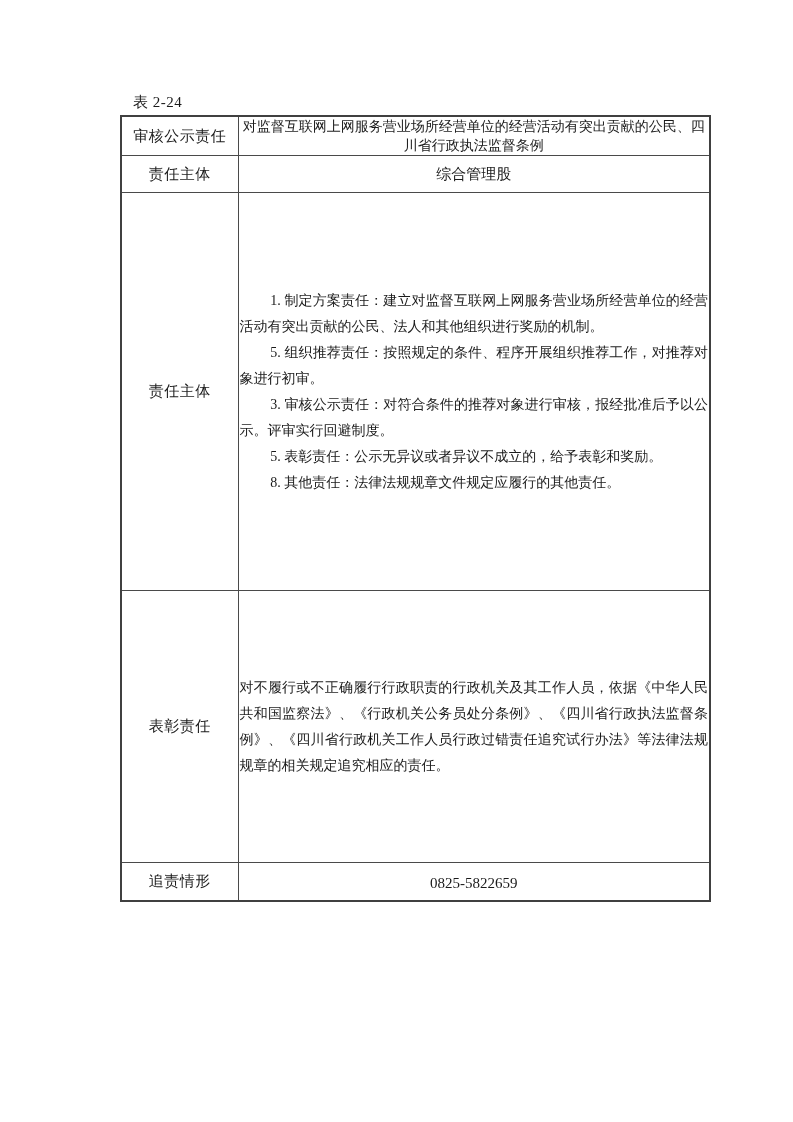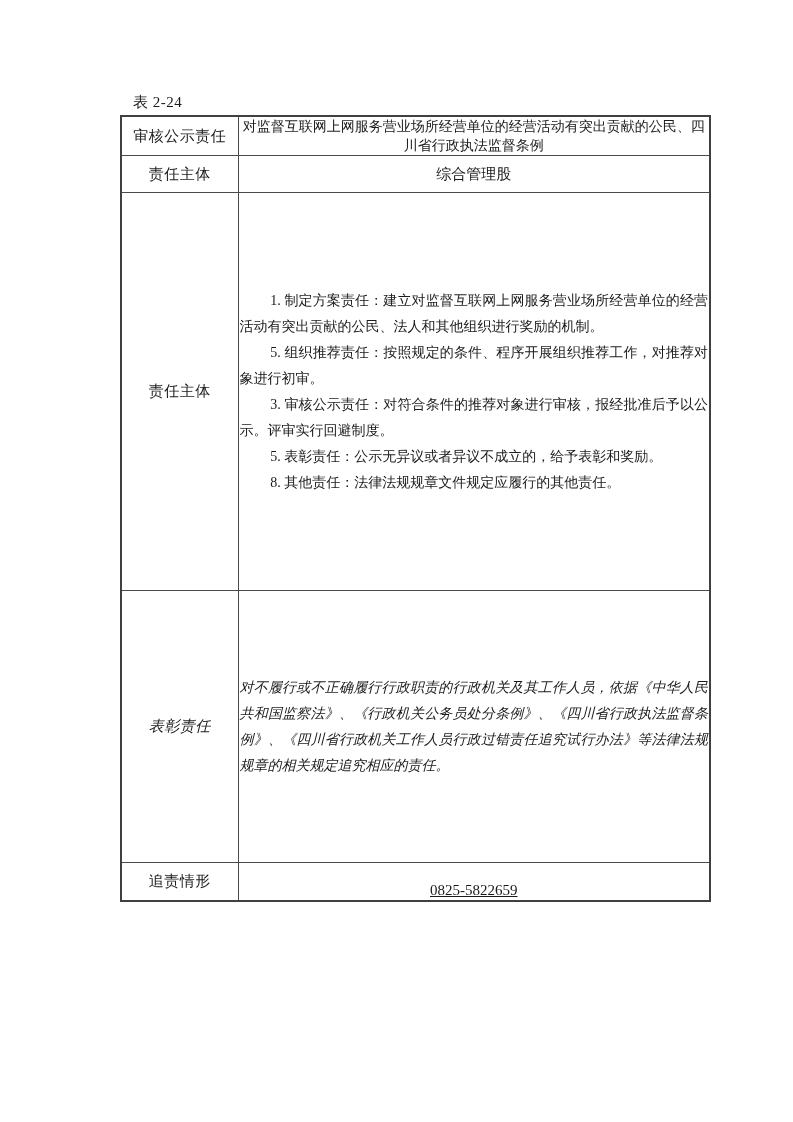--- a/index.html
+++ b/index.html
@@ -61,34 +61,33 @@
     text-align: justify;
     text-justify: inter-character;
     font-size: 14px;
     line-height: 26px;
     padding: 0 1px;
   }
   tr.row-duties td.value-cell p {
     text-indent: 2.2em;
     margin: 0;
   }
-  tr.row-liability  td { height: 272px; font-style: italic; }
+  tr.row-liability  td { height: 272px; }
   tr.row-liability td.value-cell {
     text-align: justify;
     text-justify: inter-character;
     font-size: 14px;
     line-height: 26px;
     padding: 0 1px;
   }
   tr.row-phone      td { height: 38px; }
   tr.row-phone td.value-cell {
     vertical-align: bottom;
-    padding-bottom: 1px;
+    padding-bottom: 8px;
     font-size: 15px;
-    text-decoration: underline;
   }
 </style>
 </head>
 <body>
 
 <div class="page">
 
   <div class="table-caption">表 2-24</div>
 
   <table class="doc-table">

